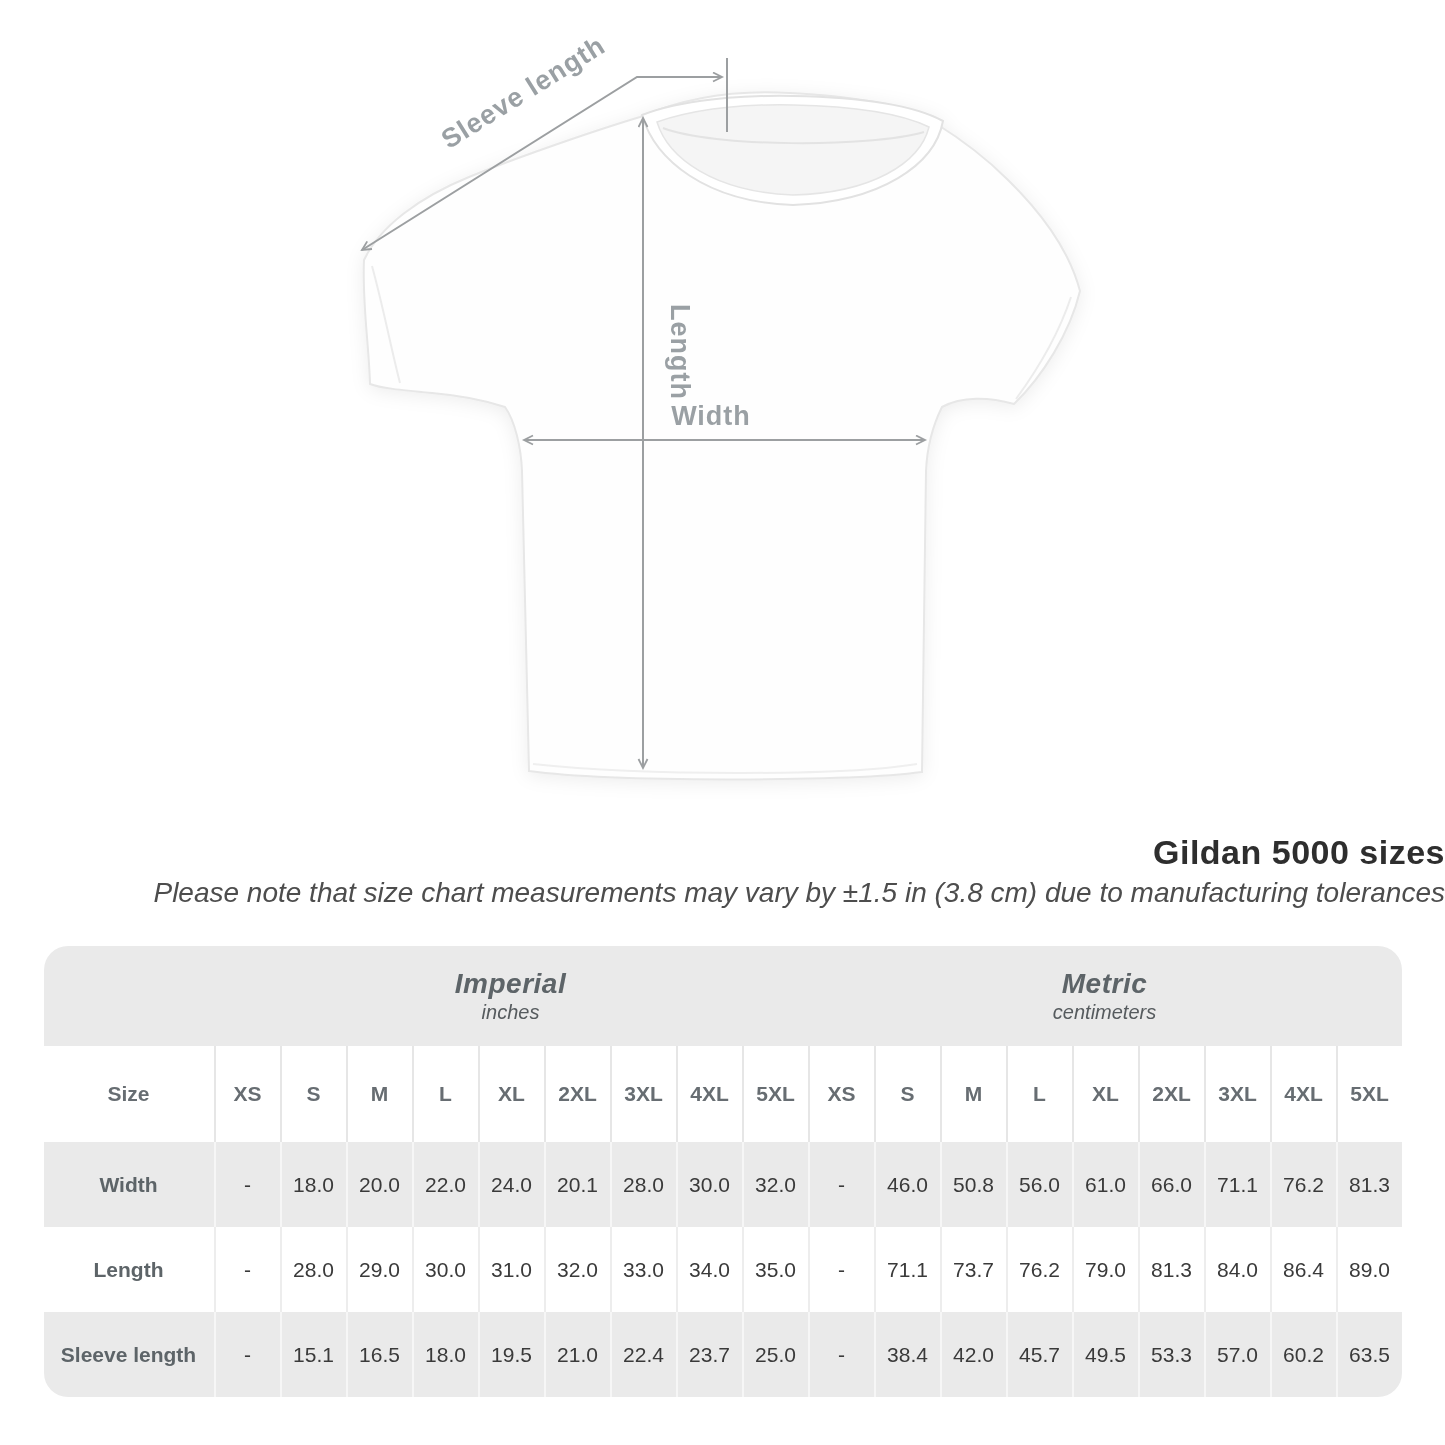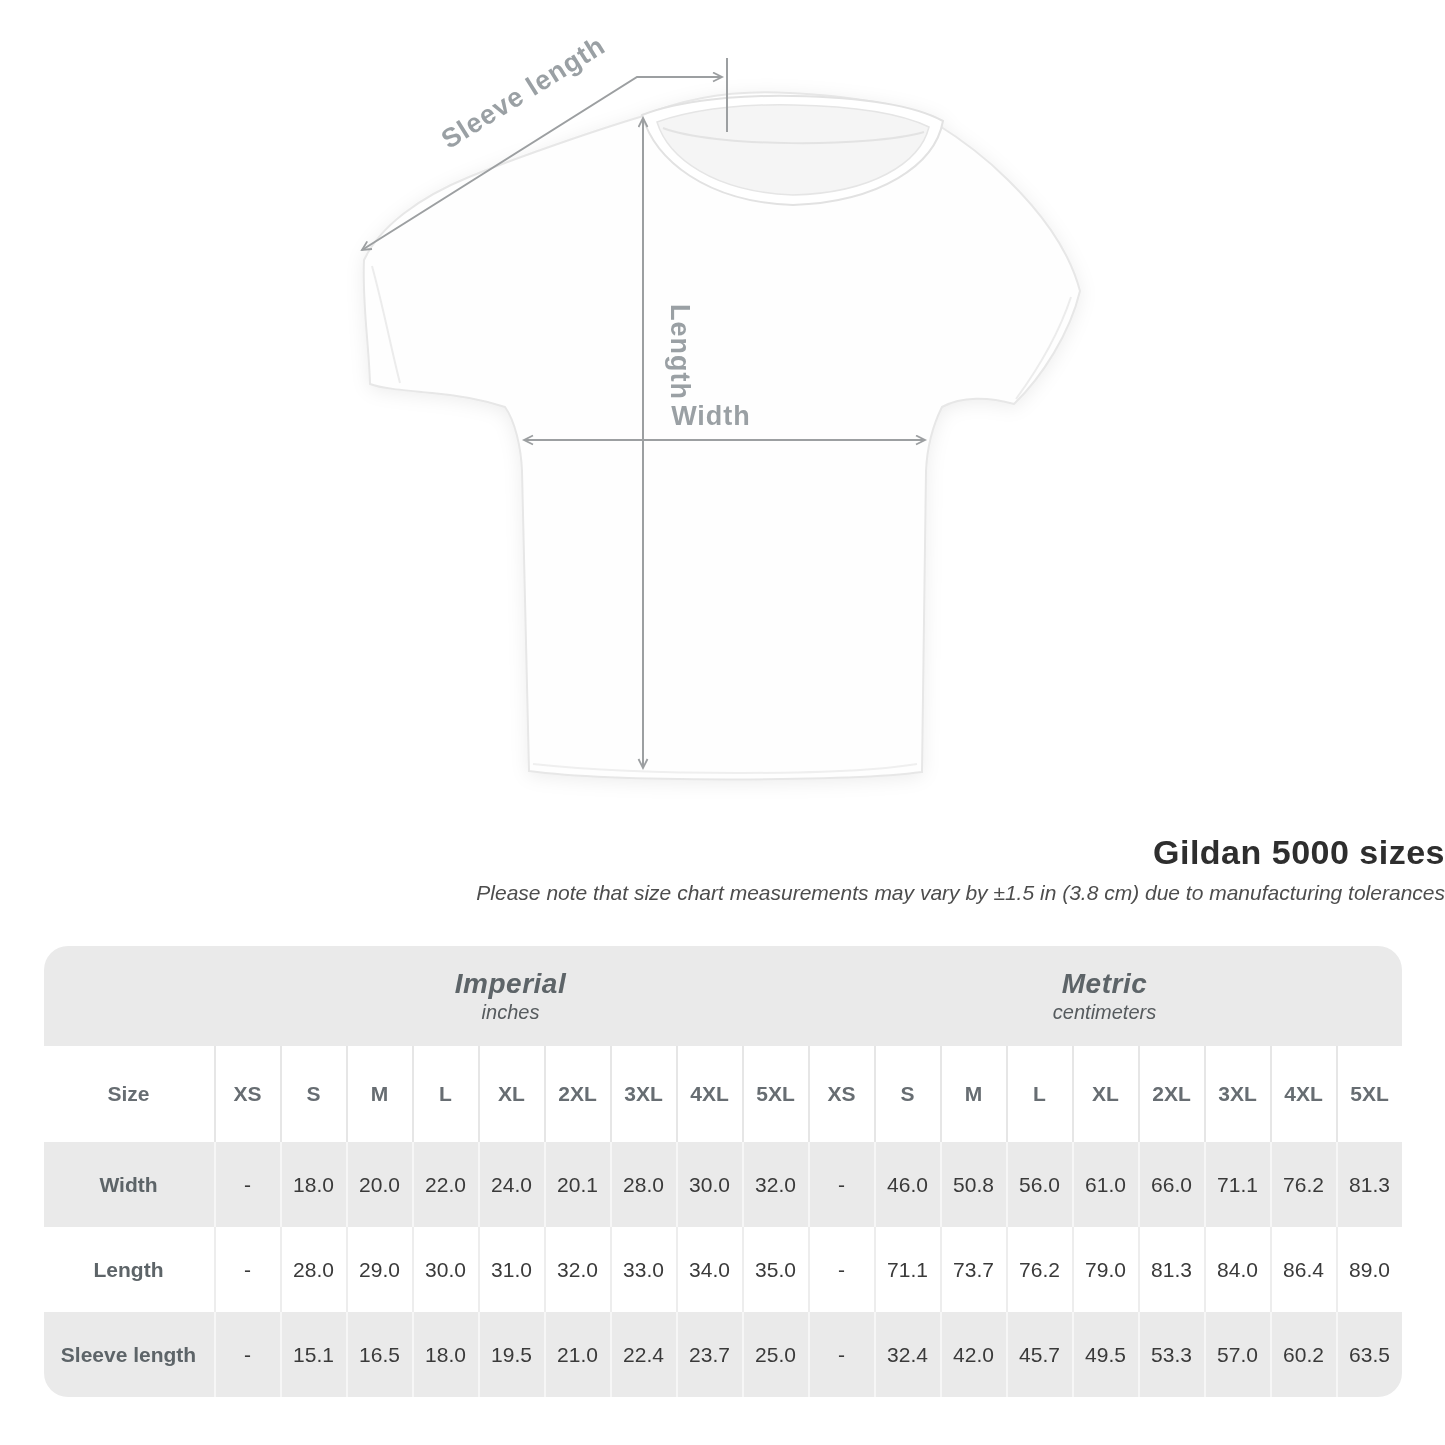--- a/index.html
+++ b/index.html
@@ -8,21 +8,21 @@
     font-family:"Liberation Sans","DejaVu Sans",sans-serif;
     -webkit-font-smoothing:antialiased;
   }
   
   .hero{position:relative;width:1445px;height:818px;}
   .hero svg{position:absolute;left:0;top:0;}
   .dim-label{font-family:"Liberation Sans",sans-serif;font-weight:bold;font-size:27px;fill:#9aa0a4;letter-spacing:1px;}
   
   .title-wrap{text-align:right;}
   h1{margin:14px 0 0 0;font-size:34px;line-height:40px;color:#2e2e2e;font-weight:bold;letter-spacing:.5px;}
-  .subtitle{margin:8px 0 0 0;font-size:21px;line-height:26px;color:#4d4d4d;font-style:italic;}
+  .subtitle{margin:8px 0 0 0;font-size:28px;line-height:26px;color:#4d4d4d;font-style:italic;}
   
   .table-shell{width:1358px;margin:40px auto 0 auto;border-radius:24px;overflow:hidden;}
   table.sizes{border-collapse:separate;border-spacing:0;table-layout:fixed;width:1358px;}
   col.c-size{width:170px;}
   col.c-val{width:66px;}
   td,th{padding:0;text-align:center;vertical-align:middle;font-weight:normal;}
   
   tr.band{height:100px;}
   tr.band td{background:#eaeaea;}
   .unit-name{font-size:28px;font-weight:bold;font-style:italic;color:#5d6468;letter-spacing:.5px;}
@@ -223,21 +223,21 @@
       <td>-</td>
       <td>15.1</td>
       <td>16.5</td>
       <td>18.0</td>
       <td>19.5</td>
       <td>21.0</td>
       <td>22.4</td>
       <td>23.7</td>
       <td>25.0</td>
       <td>-</td>
-      <td>32.4</td>
+      <td>38.4</td>
       <td>42.0</td>
       <td>45.7</td>
       <td>49.5</td>
       <td>53.3</td>
       <td>57.0</td>
       <td>60.2</td>
       <td>63.5</td>
     </tr>
   </tbody>
     </table>

